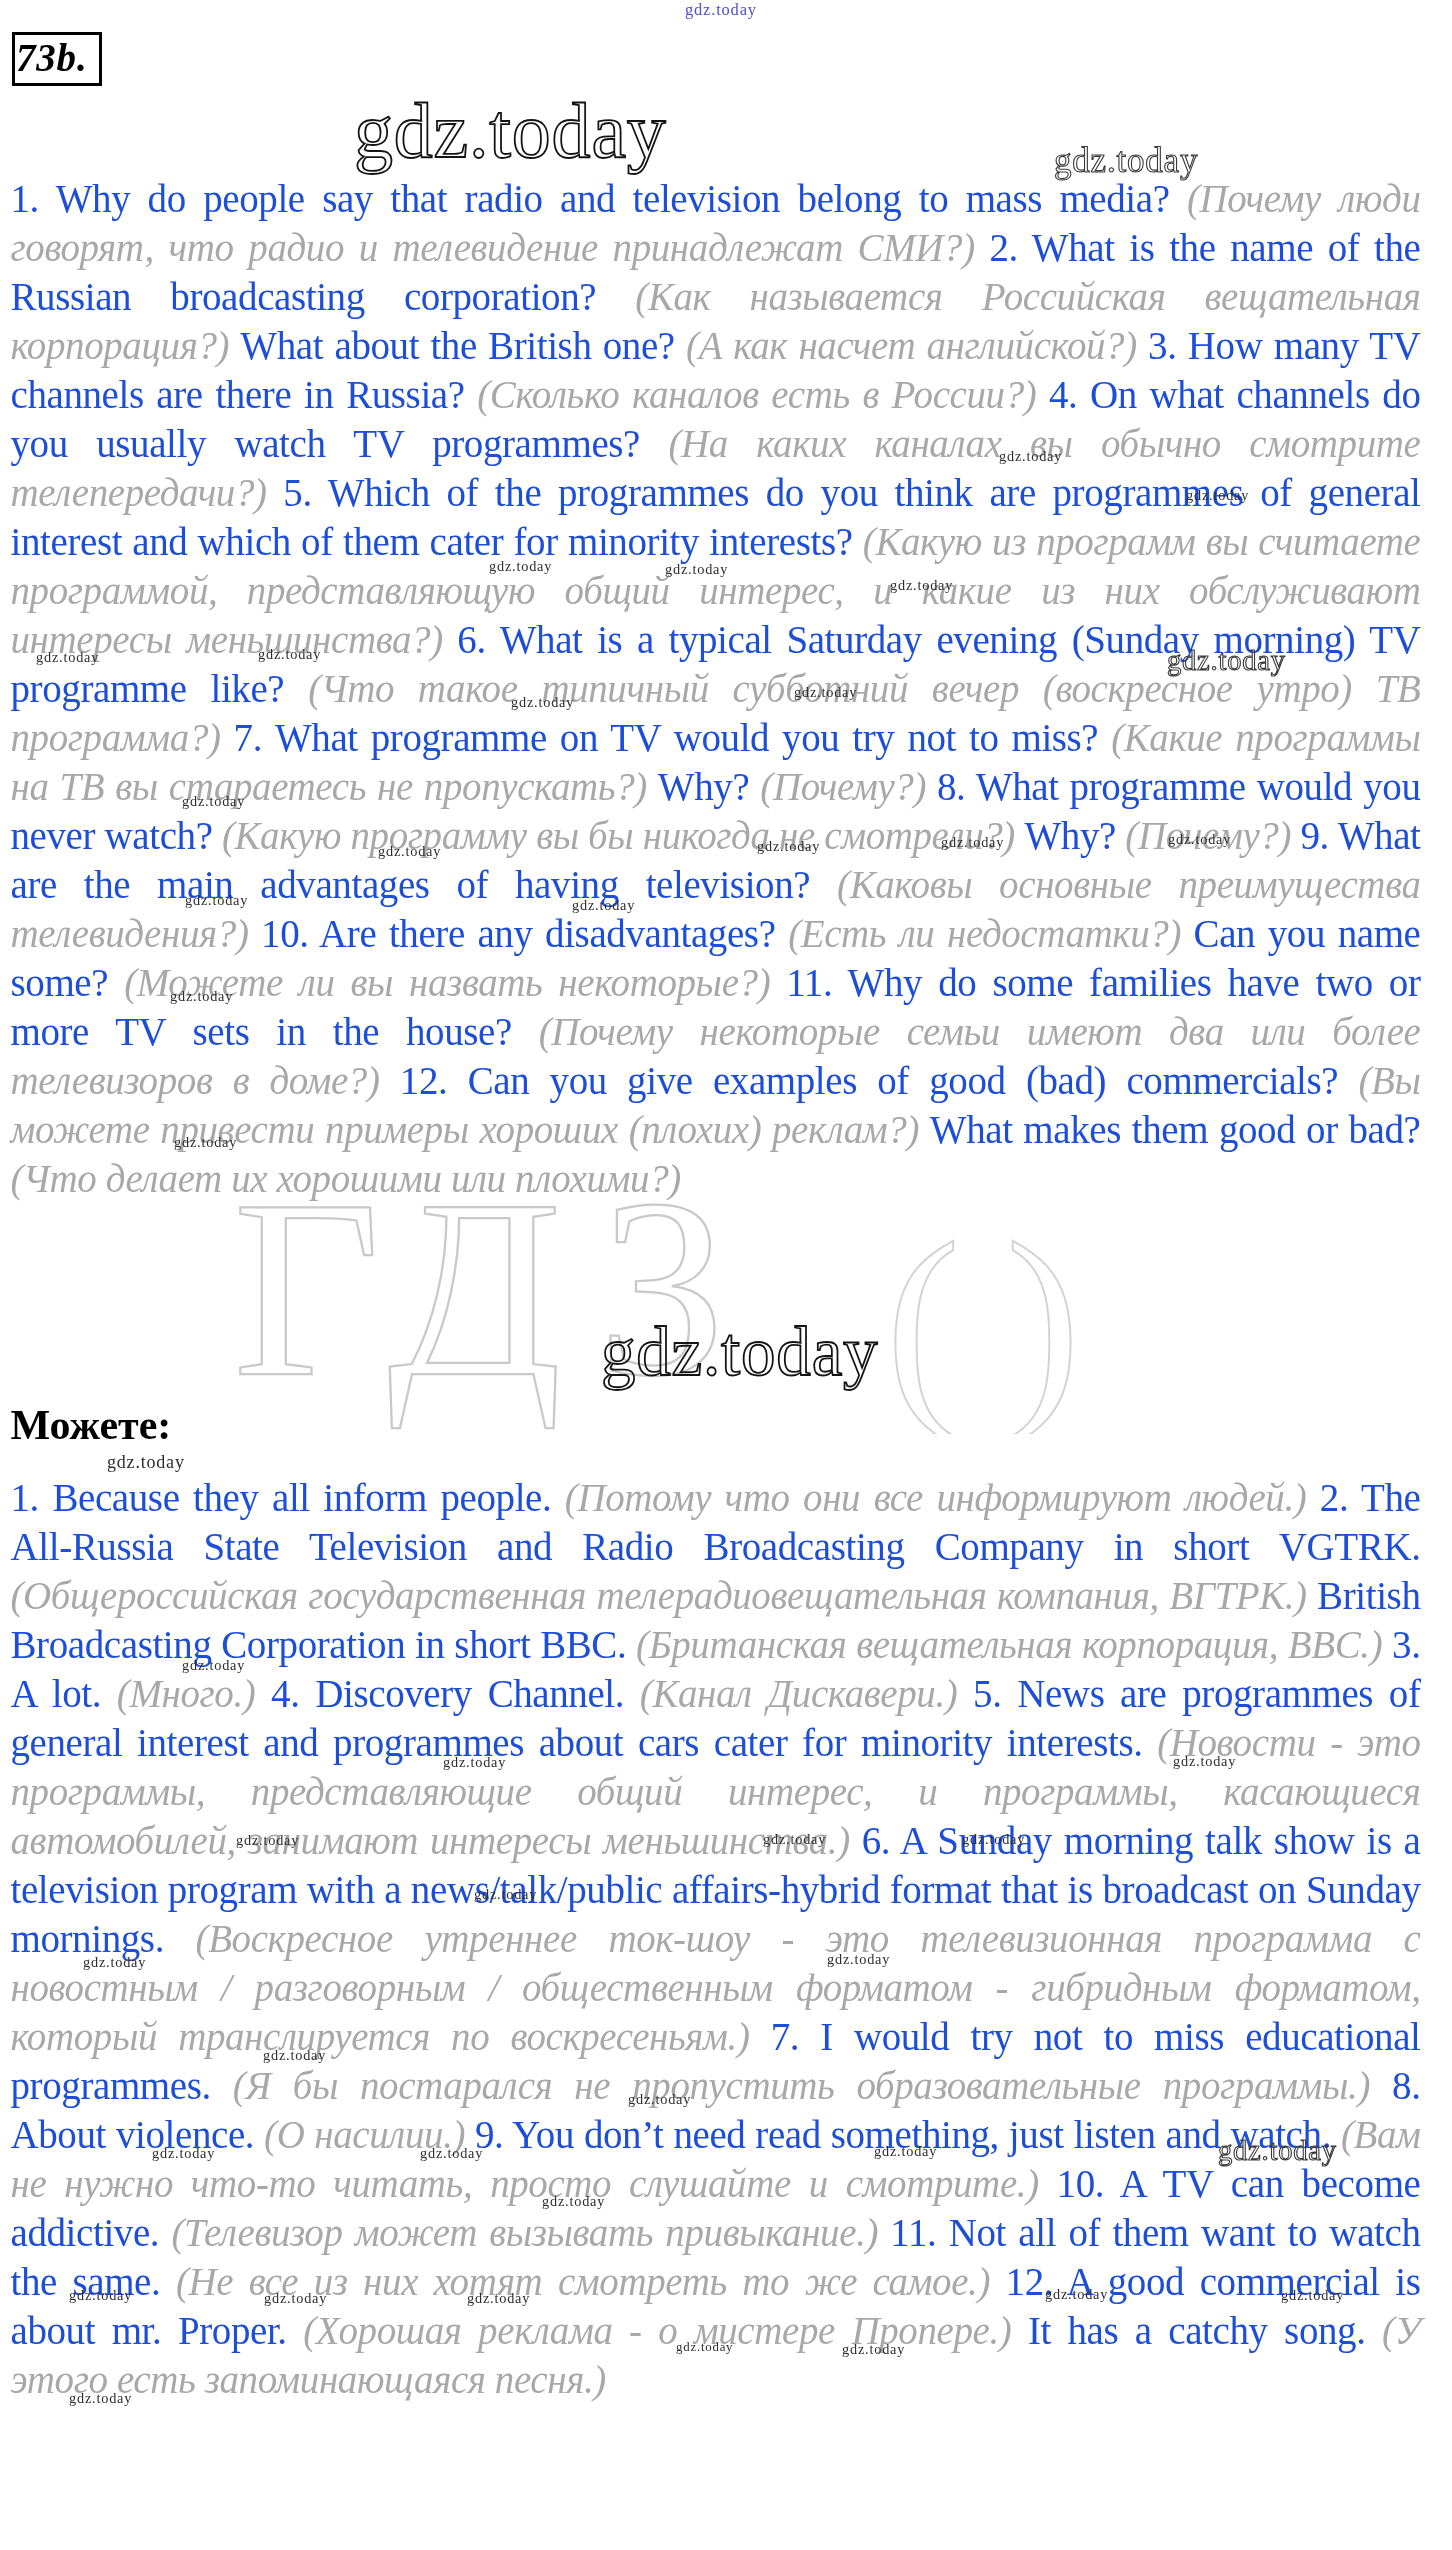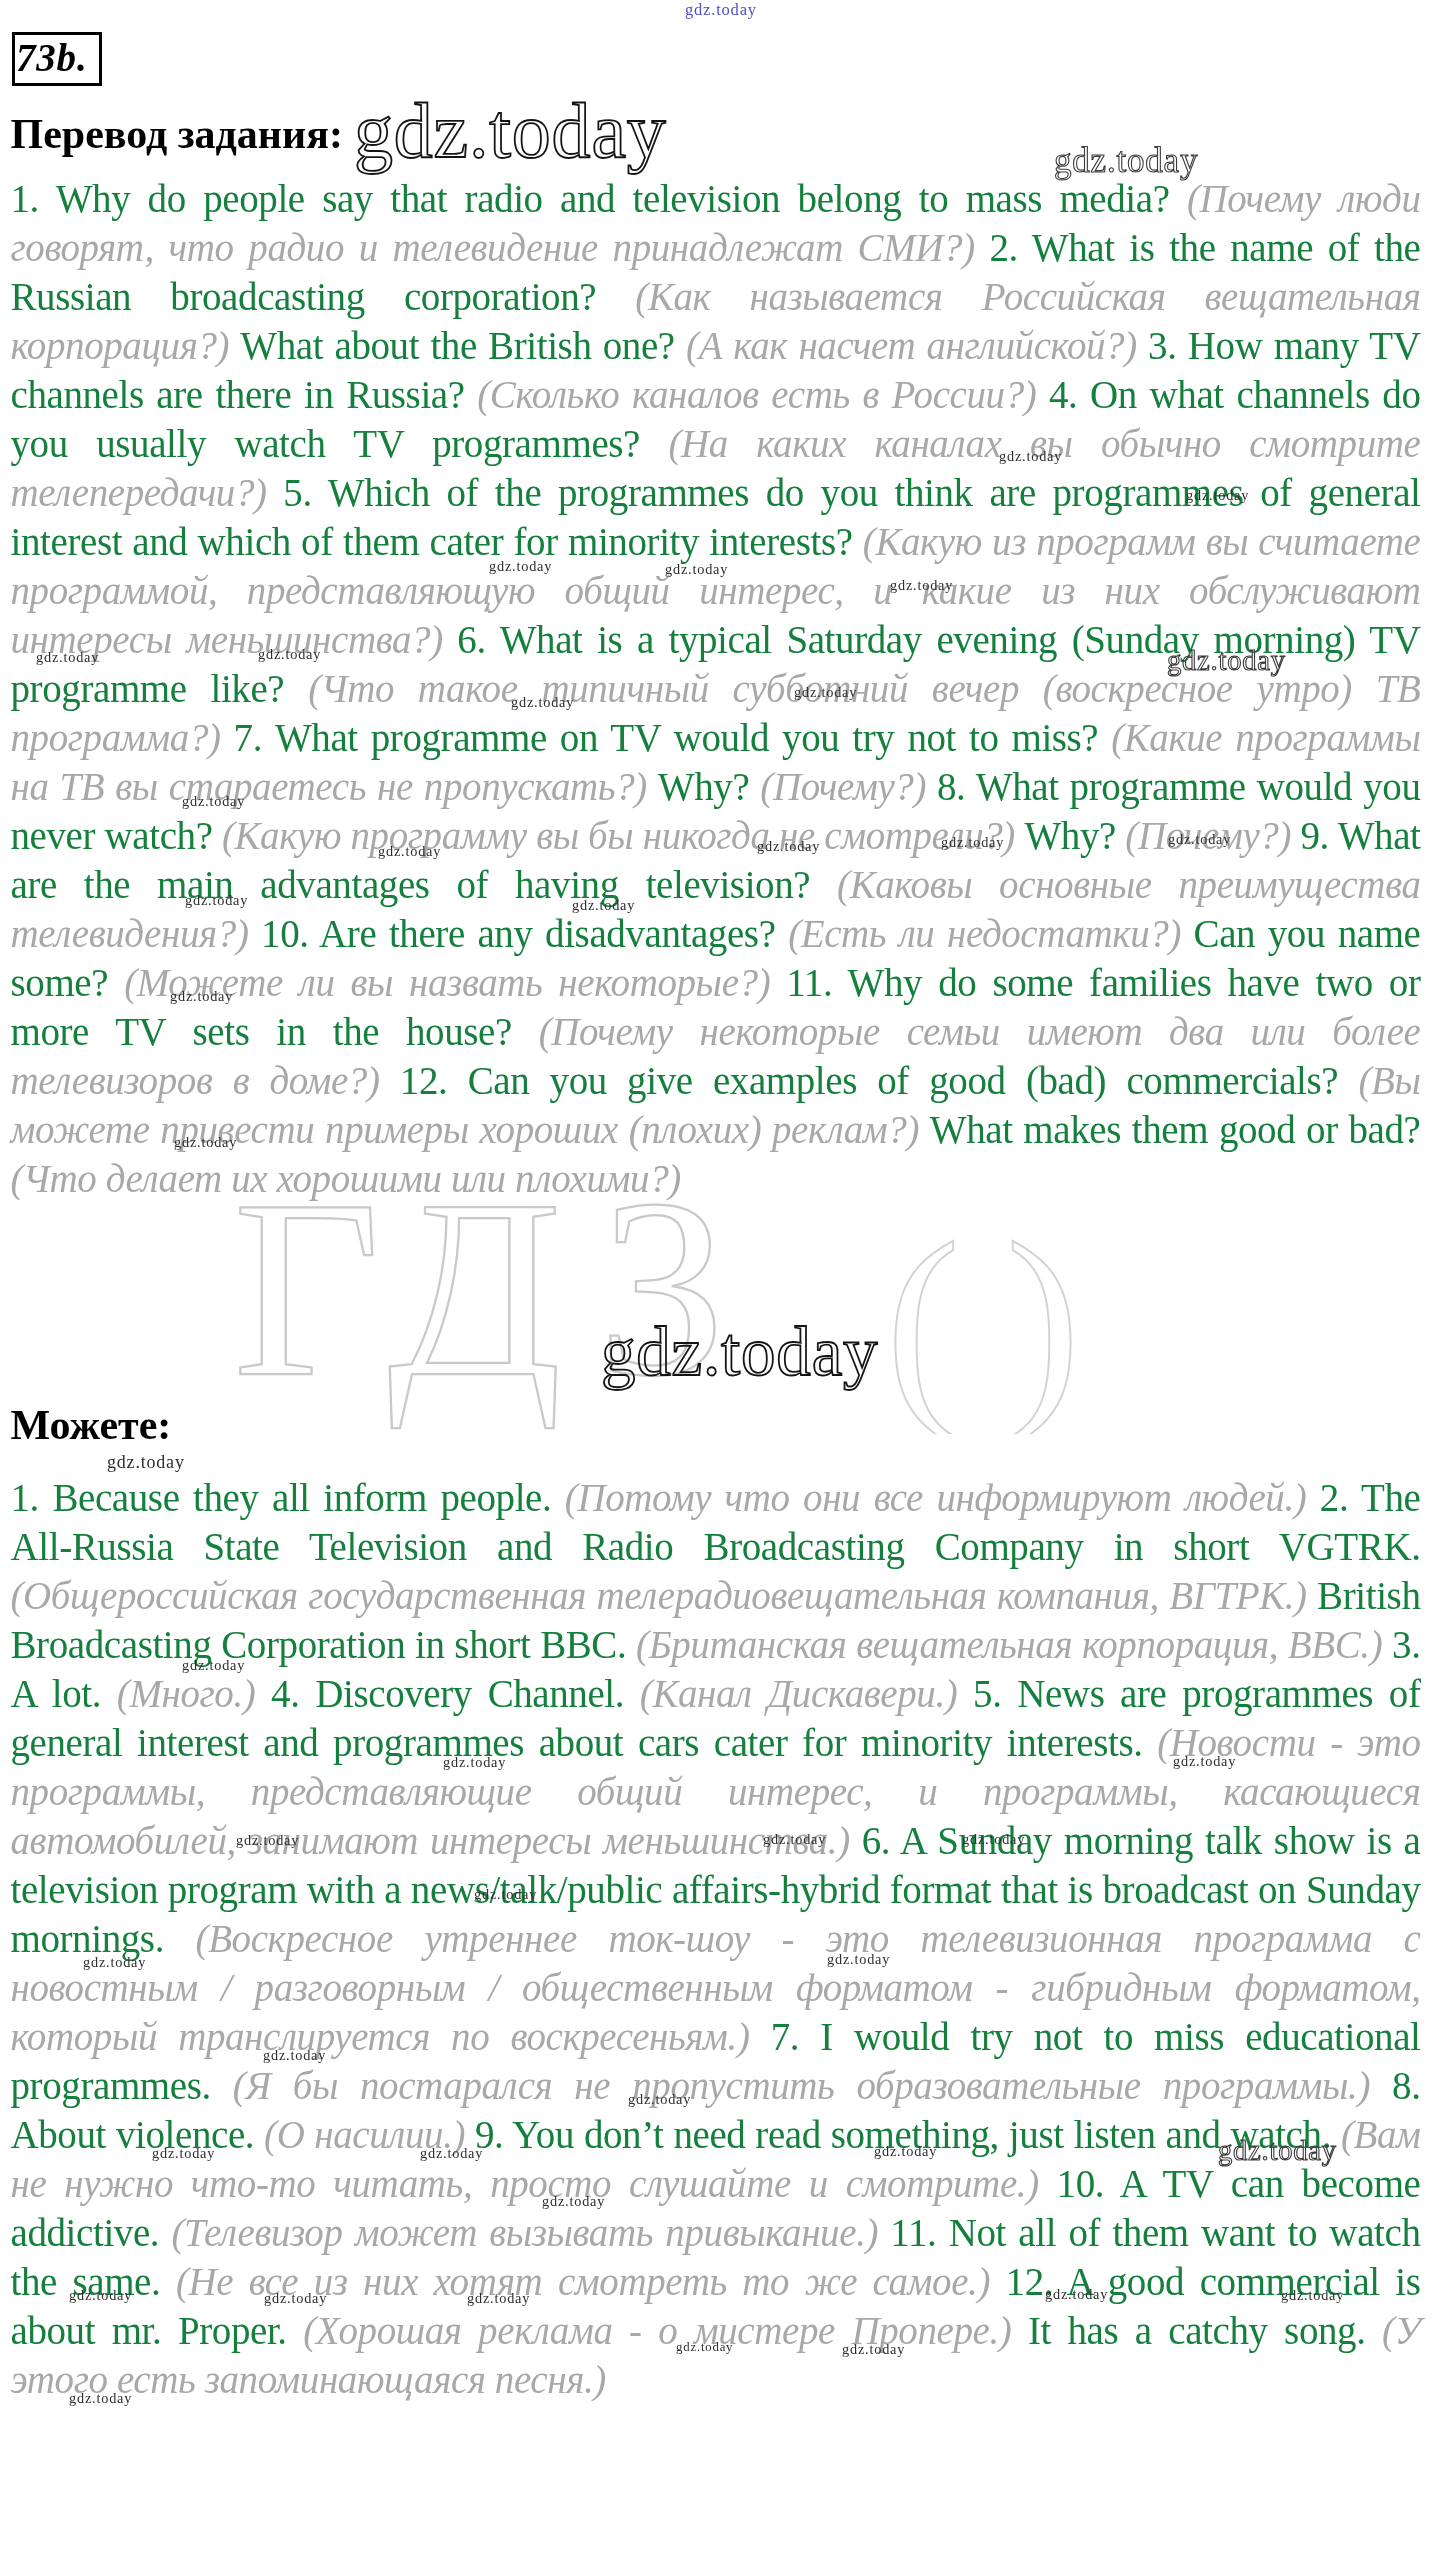--- a/index.html
+++ b/index.html
@@ -40,21 +40,21 @@
     left:10.5px;
     width:1410px;
     font-size:39px;
     line-height:49px;
     letter-spacing:-0.4px;
     text-align:justify;
     color:#000000;
   }
   .para-task{top:174px;}
   .para-answer{top:1473px;}
-  .seg-en{color:#15803d;}
+  .seg-en{color:#1d4ed8;}
   .seg-ru{color:#a8a8a8;font-style:italic;}
   .wm{
     position:absolute;
     font-family:Liberation Serif, serif;
     white-space:nowrap;
     letter-spacing:0.8px;
     line-height:1;
   }
   .wm-small{color:#2e2e2e;}
   .wm-blue{color:#5050c8;}
@@ -72,21 +72,20 @@
 </style>
 </head>
 <body>
 
 <div class="page">
 
   <div class="ex-box">
     <span class="ex-label">73b.</span>
   </div>
 
-  <h2 class="heading h-task">Перевод задания:</h2>
 
   <div class="para para-task" id="task-para"><span class="seg-en">1. Why do people say that radio and television belong to mass media? </span><span class="seg-ru">(Почему люди говорят, что радио и телевидение принадлежат СМИ?) </span><span class="seg-en">2. What is the name of the Russian broadcasting corporation? </span><span class="seg-ru">(Как называется Российская вещательная корпорация?) </span><span class="seg-en">What about the British one? </span><span class="seg-ru">(А как насчет английской?) </span><span class="seg-en">3. How many TV channels are there in Russia? </span><span class="seg-ru">(Сколько каналов есть в России?) </span><span class="seg-en">4. On what channels do you usually watch TV programmes? </span><span class="seg-ru">(На каких каналах вы обычно смотрите телепередачи?) </span><span class="seg-en">5. Which of the programmes do you think are programmes of general interest and which of them cater for minority interests? </span><span class="seg-ru">(Какую из программ вы считаете программой, представляющую общий интерес, и какие из них обслуживают интересы меньшинства?) </span><span class="seg-en">6. What is a typical Saturday evening (Sunday morning) TV programme like? </span><span class="seg-ru">(Что такое типичный субботний вечер (воскресное утро) ТВ программа?) </span><span class="seg-en">7. What programme on TV would you try not to miss? </span><span class="seg-ru">(Какие программы на ТВ вы стараетесь не пропускать?) </span><span class="seg-en">Why? </span><span class="seg-ru">(Почему?) </span><span class="seg-en">8. What programme would you never watch? </span><span class="seg-ru">(Какую программу вы бы никогда не смотрели?) </span><span class="seg-en">Why? </span><span class="seg-ru">(Почему?) </span><span class="seg-en">9. What are the main advantages of having television? </span><span class="seg-ru">(Каковы основные преимущества телевидения?) </span><span class="seg-en">10. Are there any disadvantages? </span><span class="seg-ru">(Есть ли недостатки?) </span><span class="seg-en">Can you name some? </span><span class="seg-ru">(Можете ли вы назвать некоторые?) </span><span class="seg-en">11. Why do some families have two or more TV sets in the house? </span><span class="seg-ru">(Почему некоторые семьи имеют два или более телевизоров в доме?) </span><span class="seg-en">12. Can you give examples of good (bad) commercials? </span><span class="seg-ru">(Вы можете привести примеры хороших (плохих) реклам?) </span><span class="seg-en">What makes them good or bad? </span><span class="seg-ru">(Что делает их хорошими или плохими?)</span></div>
 
   <svg class="outline-wm" width="916" height="285" viewBox="0 0 1220 380">
     <text x="10" y="300" font-size="340" font-family="Liberation Serif, serif" fill="none" stroke="#c9c9c9" stroke-width="3" letter-spacing="40">ГДЗ</text>
     <text x="880" y="330" font-size="300" font-family="Liberation Serif, serif" fill="none" stroke="#d2d2d2" stroke-width="2.5" letter-spacing="60">()</text>
   </svg>
 
   <h2 class="heading h-answer">Можете:</h2>
 

